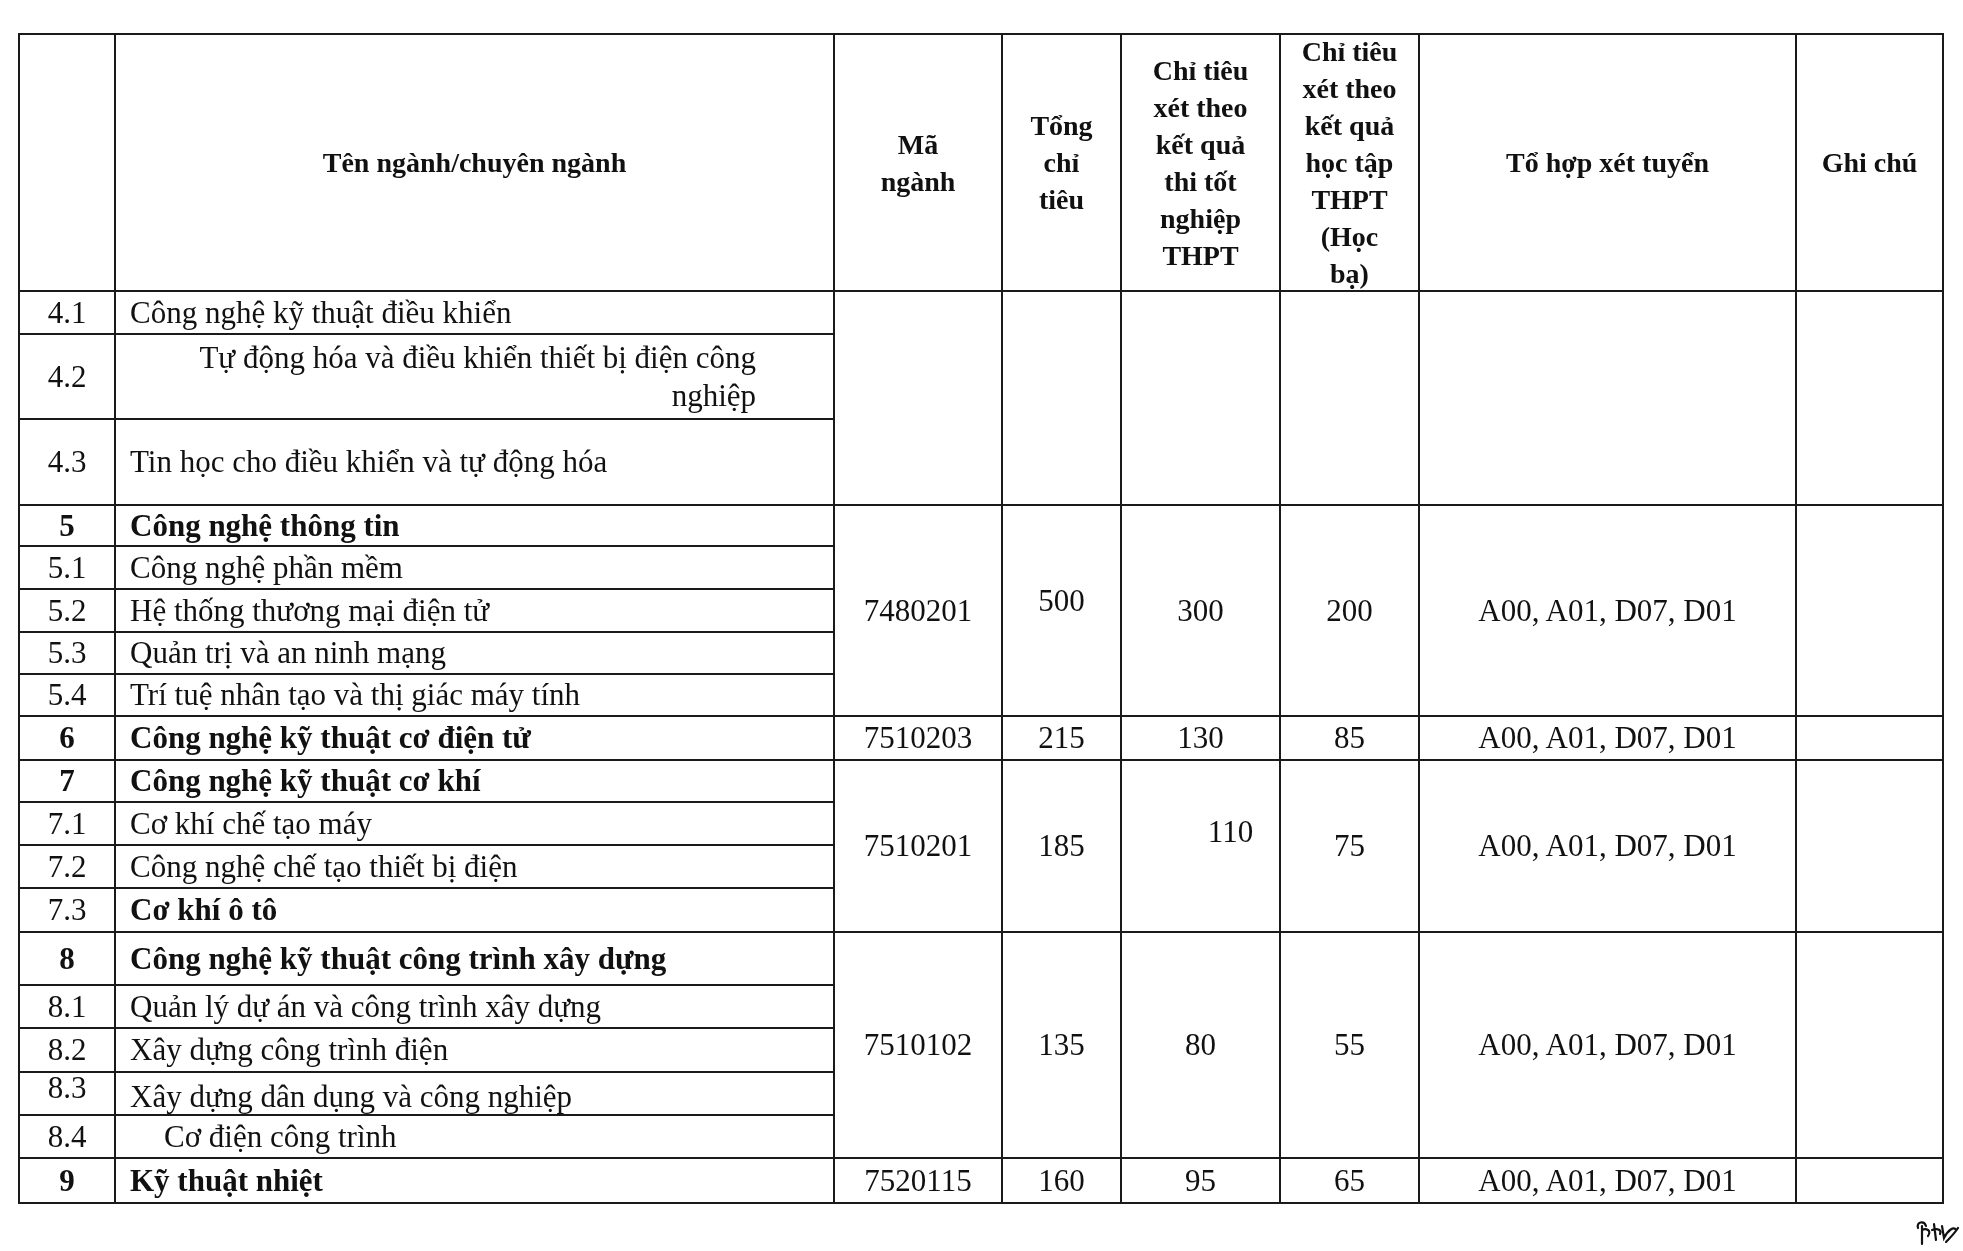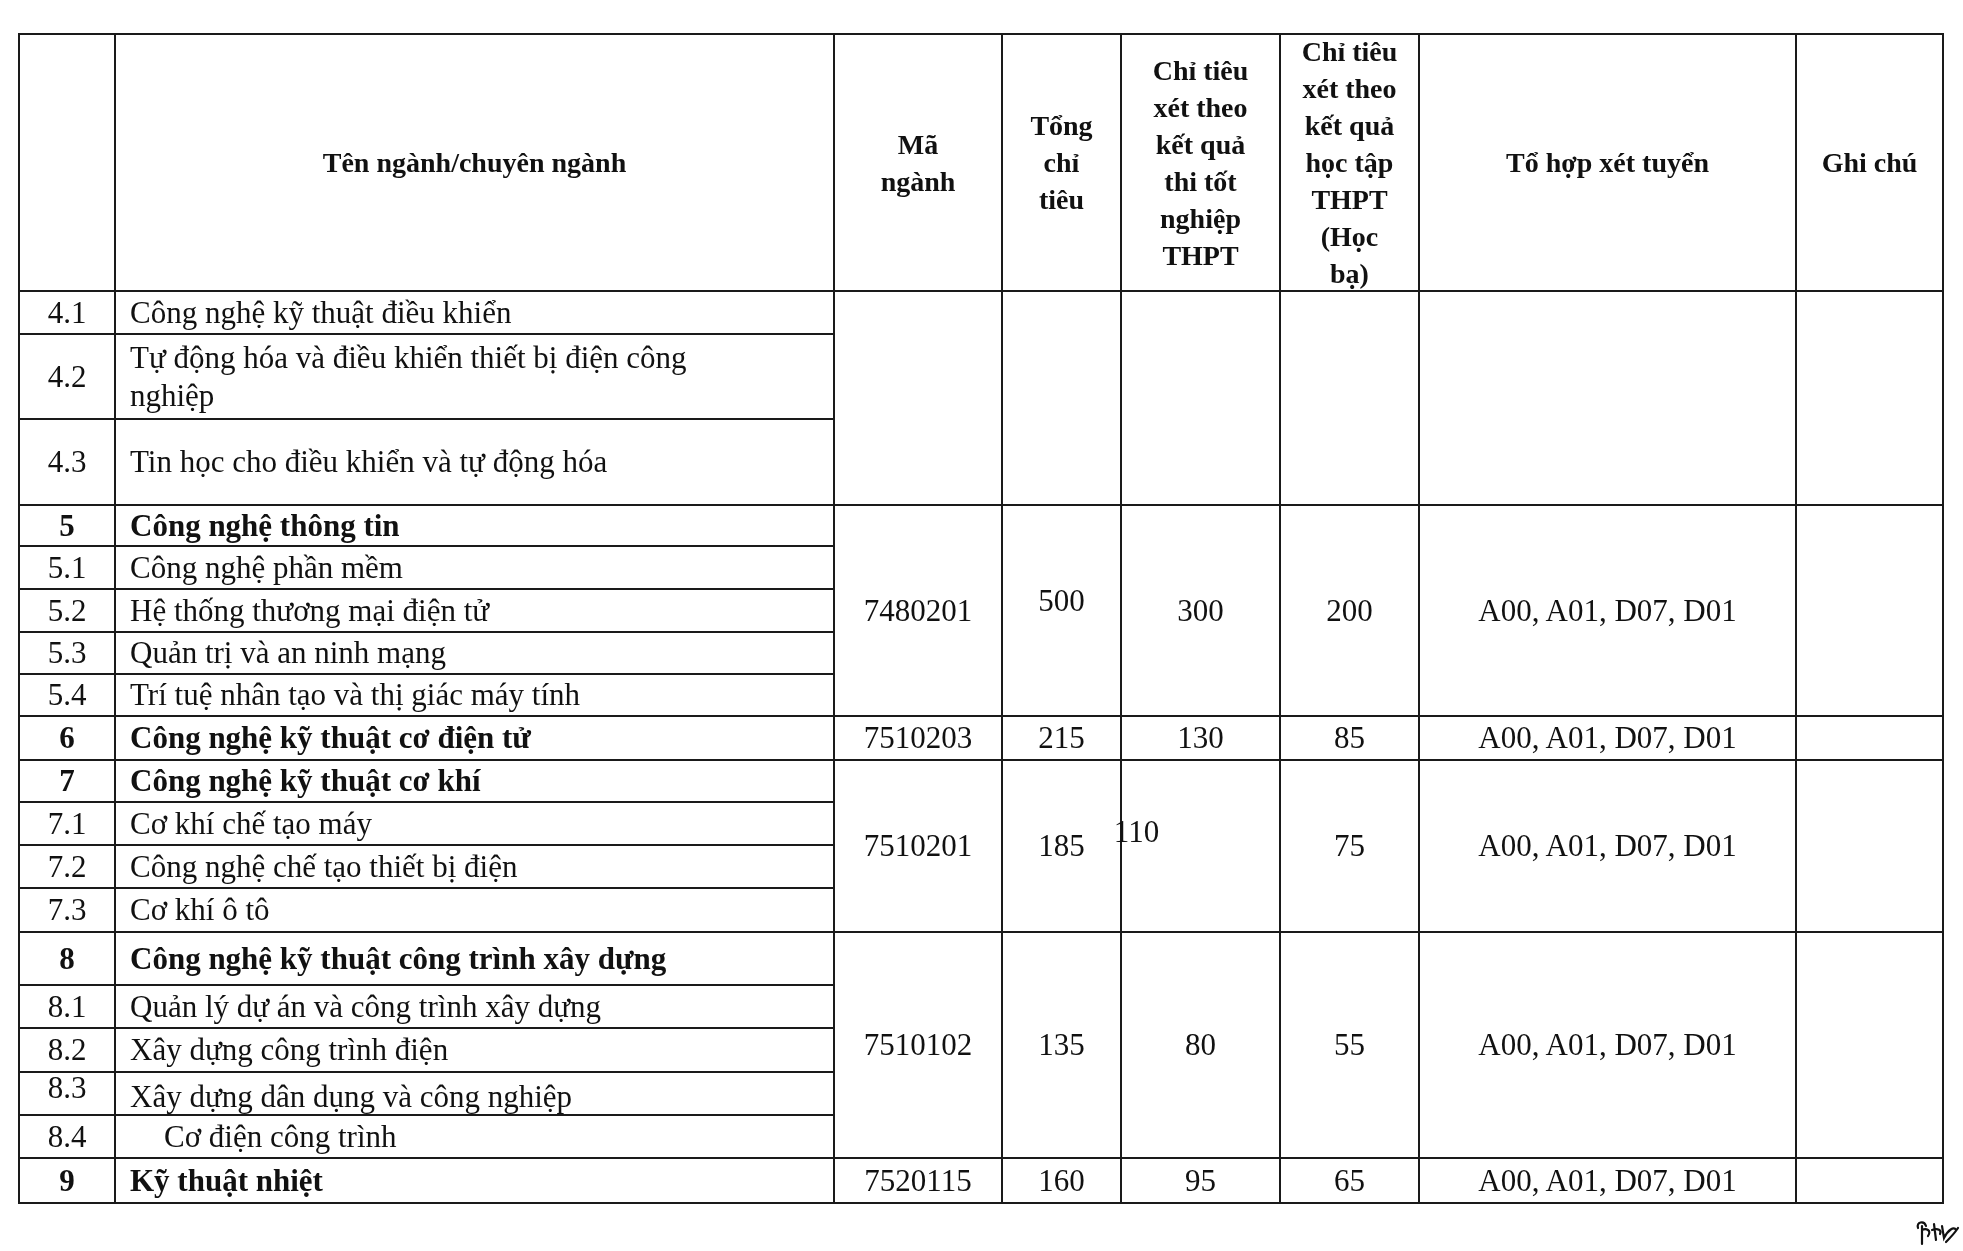--- a/index.html
+++ b/index.html
@@ -4,21 +4,21 @@
 <style>
   html, body { margin:0; padding:0; background:#ffffff; }
   body { width:1963px; height:1251px; position:relative; overflow:hidden;
          font-family:"Liberation Serif", "DejaVu Serif", serif; color:#111; }
   .page { position:absolute; left:0; top:0; width:1963px; height:1251px; }
   .hline, .vline { position:absolute; background:#1a1a1a; }
   .hline { height:2px; }
   .vline { width:2px; }
   .cell { position:absolute; display:flex; align-items:center; box-sizing:border-box; }
   .center { justify-content:center; text-align:center; }
-  .left { justify-content:flex-start; text-align:left; padding-left:14px; }
+  .left { justify-content:flex-start; text-align:right; padding-left:14px; }
   .hdr { font-weight:bold; font-size:28px; line-height:37px; }
   .body { font-size:31px; line-height:38px; }
   .bold { font-weight:bold; }
   .sig { position:absolute; left:1912px; top:1218px; width:48px; height:30px; }
 </style>
 </head>
 <body>
 
 <div class="page">
 
@@ -124,21 +124,21 @@
     <div class="cell center body bold" style="left:20px; top:761px; width:94px; height:40px;">7</div>
     <div class="cell left body bold" style="left:116px; top:761px; width:717px; height:40px;">Công nghệ kỹ thuật cơ khí</div>
 
     <div class="cell center body" style="left:20px; top:803px; width:94px; height:41px;">7.1</div>
     <div class="cell left body" style="left:116px; top:803px; width:717px; height:41px;">Cơ khí chế tạo máy</div>
 
     <div class="cell center body" style="left:20px; top:846px; width:94px; height:41px;">7.2</div>
     <div class="cell left body" style="left:116px; top:846px; width:717px; height:41px;">Công nghệ chế tạo thiết bị điện</div>
 
     <div class="cell center body" style="left:20px; top:889px; width:94px; height:42px;">7.3</div>
-    <div class="cell left body" style="left:116px; top:889px; width:717px; height:42px;">Cơ khí ô tô</div>
+    <div class="cell left body" style="left:116px; top:889px; width:717px; height:42px;font-weight:bold;">Cơ khí ô tô</div>
 
     <div class="cell center body bold" style="left:20px; top:933px; width:94px; height:51px;">8</div>
     <div class="cell left body bold" style="left:116px; top:933px; width:717px; height:51px;">Công nghệ kỹ thuật công trình xây dựng</div>
 
     <div class="cell center body" style="left:20px; top:986px; width:94px; height:41px;">8.1</div>
     <div class="cell left body" style="left:116px; top:986px; width:717px; height:41px;">Quản lý dự án và công trình xây dựng</div>
 
     <div class="cell center body" style="left:20px; top:1029px; width:94px; height:42px;">8.2</div>
     <div class="cell left body" style="left:116px; top:1029px; width:717px; height:42px;">Xây dựng công trình điện</div>
 
@@ -163,21 +163,21 @@
 
     <div class="cell center body" style="left:835px; top:717px; width:166px; height:42px;">7510203</div>
     <div class="cell center body" style="left:1003px; top:717px; width:117px; height:42px;">215</div>
     <div class="cell center body" style="left:1122px; top:717px; width:157px; height:42px;">130</div>
     <div class="cell center body" style="left:1281px; top:717px; width:137px; height:42px;">85</div>
     <div class="cell center body" style="left:1420px; top:717px; width:375px; height:42px;">A00, A01, D07, D01</div>
     <div class="cell center body" style="left:1797px; top:717px; width:145px; height:42px;"></div>
 
     <div class="cell center body" style="left:835px; top:761px; width:166px; height:170px;">7510201</div>
     <div class="cell center body" style="left:1003px; top:761px; width:117px; height:170px;">185</div>
-    <div class="cell center body" style="left:1058px; top:761px; width:157px; height:142px;">110</div>
+    <div class="cell center body" style="left:1152px; top:761px; width:157px; height:142px;">110</div>
     <div class="cell center body" style="left:1281px; top:761px; width:137px; height:170px;">75</div>
     <div class="cell center body" style="left:1420px; top:761px; width:375px; height:170px;">A00, A01, D07, D01</div>
     <div class="cell center body" style="left:1797px; top:761px; width:145px; height:170px;"></div>
 
     <div class="cell center body" style="left:835px; top:933px; width:166px; height:224px;">7510102</div>
     <div class="cell center body" style="left:1003px; top:933px; width:117px; height:224px;">135</div>
     <div class="cell center body" style="left:1122px; top:933px; width:157px; height:224px;">80</div>
     <div class="cell center body" style="left:1281px; top:933px; width:137px; height:224px;">55</div>
     <div class="cell center body" style="left:1420px; top:933px; width:375px; height:224px;">A00, A01, D07, D01</div>
     <div class="cell center body" style="left:1797px; top:933px; width:145px; height:224px;"></div>

